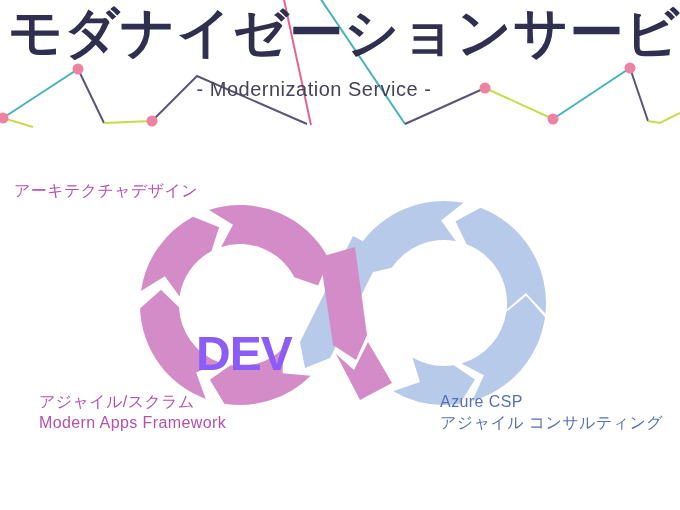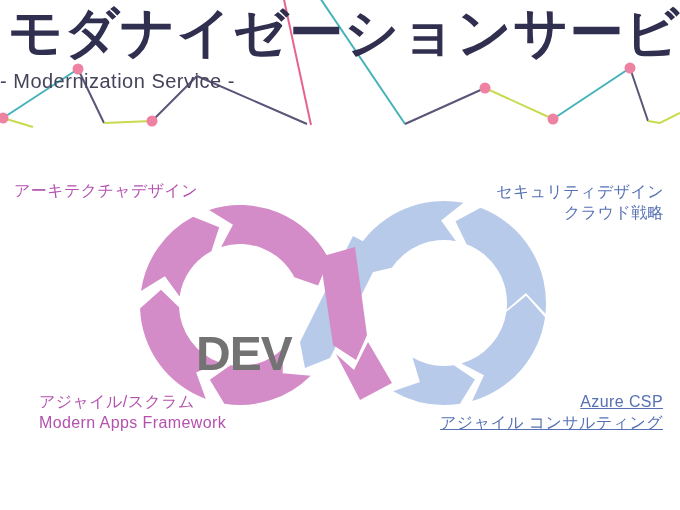--- a/index.html
+++ b/index.html
@@ -7,37 +7,37 @@
     position:relative;width:680px;height:510px;background:#ffffff;overflow:hidden;
     font-family:"Liberation Sans","DejaVu Sans",sans-serif;
   }
   .deco-svg{position:absolute;left:0;top:0;z-index:0;}
   .page-title{
     position:absolute;left:8px;top:5px;width:668px;z-index:2;
     font-size:54px;font-weight:700;letter-spacing:1px;line-height:1;
     white-space:nowrap;
   }
   .page-subtitle{
-    position:absolute;left:0;top:70px;width:628px;z-index:2;
-    font-size:20px;font-weight:400;text-align:left;letter-spacing:0.5px;
+    position:absolute;left:0;top:78px;width:628px;z-index:2;
+    font-size:20px;font-weight:400;text-align:center;letter-spacing:0.5px;
   }
   .diagram-svg{position:absolute;left:0;top:0;z-index:1;}
   .loop-word{
     position:absolute;z-index:3;font-weight:900;font-size:48px;line-height:1;
     letter-spacing:-1px;
   }
   .loop-word.dev{left:196px;top:330px;}
   .loop-word.ops{left:387px;top:234px;}
   .corner-label{
     position:absolute;z-index:3;font-size:16px;line-height:21px;letter-spacing:0.4px;
   }
   .corner-label.tl{left:14px;top:180px;text-align:right;}
   .corner-label.tr{right:16px;top:181px;text-align:right;}
   .corner-label.bl{left:14px;top:391px;text-align:left;}
-  .corner-label.br{right:17px;top:391px;text-align:right;text-decoration:underline;}
+  .corner-label.br{right:17px;top:391px;text-align:left;}
 </style>
 </head>
 <body>
 
 <div class="stage">
 
   <svg class="deco-svg" width="680" height="132" viewBox="0 0 680 132">
       <polyline points="3,118 33,127" fill="none" stroke="#c9da4f" stroke-width="2"></polyline>
       <polyline points="3,118 78,69" fill="none" stroke="#45b3b8" stroke-width="2"></polyline>
       <polyline points="78,69 104,123" fill="none" stroke="#5a5578" stroke-width="2"></polyline>
@@ -69,31 +69,27 @@
       <path d="M 545.4412333275639 313.66190325330064 A 102 102 0 0 0 480.55353085362066 207.77479649728542 L 455.4817808292054 221.30288432882043 L 466.5771808213539 244.1844331306763 A 63 63 0 0 1 506.6548794082012 309.58529318586216 L 525.8850575104091 292.9457791690753 Z" fill="#b8cae9"></path>
       <path d="M353,236 L383,252 L330,358 L305,368 L300,342 Z" fill="#b8cae9"></path>
       <path d="M 205.79798566743312 398.9692620785909 A 100 100 0 0 1 140.06091729809043 308.4899496702501 L 160.97901173246305 289.63987587218816 L 179.03715955183515 307.1288692988526 A 61 61 0 0 0 219.1367712571342 362.3212498679404 L 196.15655768129034 372.5129807196066 Z" fill="#d48cc8"></path>
       <path d="M 140.97319312584295 291.08268990399347 A 100 100 0 0 1 193.0528437214109 216.7052407141073 L 219.16506686924708 227.24297098373 L 211.36223467006067 251.14019683560545 A 61 61 0 0 0 179.5936478067642 296.510440841436 L 164.84677566697525 276.15138006160333 Z" fill="#d48cc8"></path>
       <path d="M 209.09830056250524 209.89434837048464 A 100 100 0 0 1 329.1006524188368 259.6009500260453 L 318.1088059652177 285.52528740422673 L 294.35139797549044 277.3065795158876 A 61 61 0 0 0 221.1499633431282 246.98555250599563 L 232.98396270881352 224.80632680361447 Z" fill="#d48cc8"></path>
       <path d="M 310.71067811865476 375.71067811865476 A 100 100 0 0 1 224.35655349597693 403.7688340595138 L 209.84416923001908 379.63830029262635 L 230.4574976325459 365.2489887763034 A 61 61 0 0 0 283.1335136523794 348.1335136523794 L 282.658500770773 373.2678717405923 Z" fill="#d48cc8"></path>
       <path d="M320,257 L355,247 L367,335 L356,360 L333,345 Z" fill="#d48cc8"></path>
       <path d="M336,354 L354,370 L368,342 L392,383 L360,400 Z" fill="#d48cc8"></path>
     </svg>
 
-  <div class="loop-word dev" style="color: #737373;">DEV</div>
+  <div class="loop-word dev" style="color: #8b5cf6;">DEV</div>
 
 
   <div class="corner-label tl" style="color: rgb(180, 80, 174);">
     <div>アーキテクチャデザイン</div>
   </div>
 
-  <div class="corner-label tr" style="color: rgb(85, 112, 180);">
-    <div>セキュリティデザイン</div>
-    <div>クラウド戦略</div>
-  </div>
 
   <div class="corner-label bl" style="color: rgb(180, 80, 174); margin-left: 25px;">
     <div>アジャイル/スクラム</div>
     <div>Modern Apps Framework</div>
   </div>
 
   <div class="corner-label br" style="color: rgb(85, 112, 180);">
     <div>Azure CSP</div>
     <div>アジャイル コンサルティング</div>
   </div>

